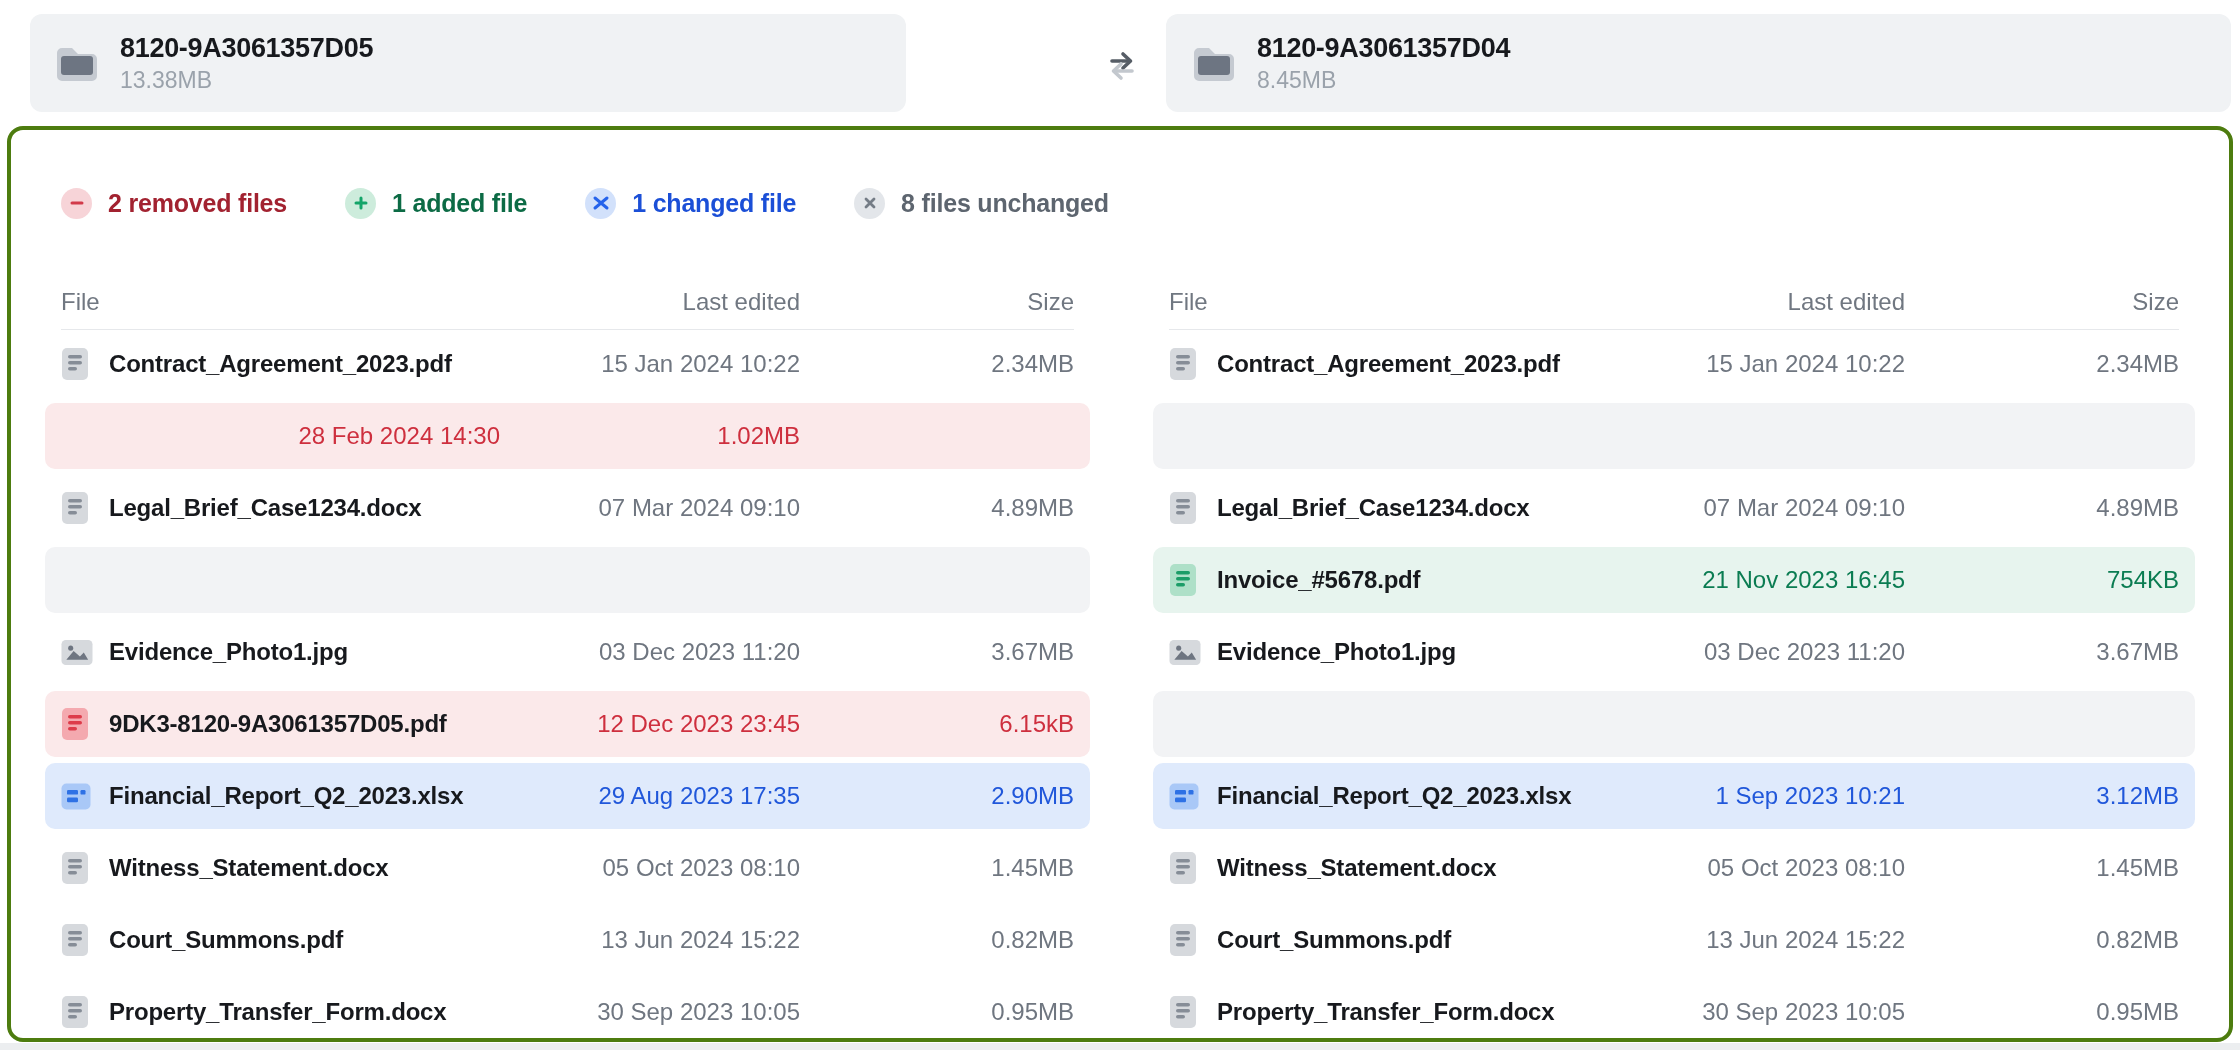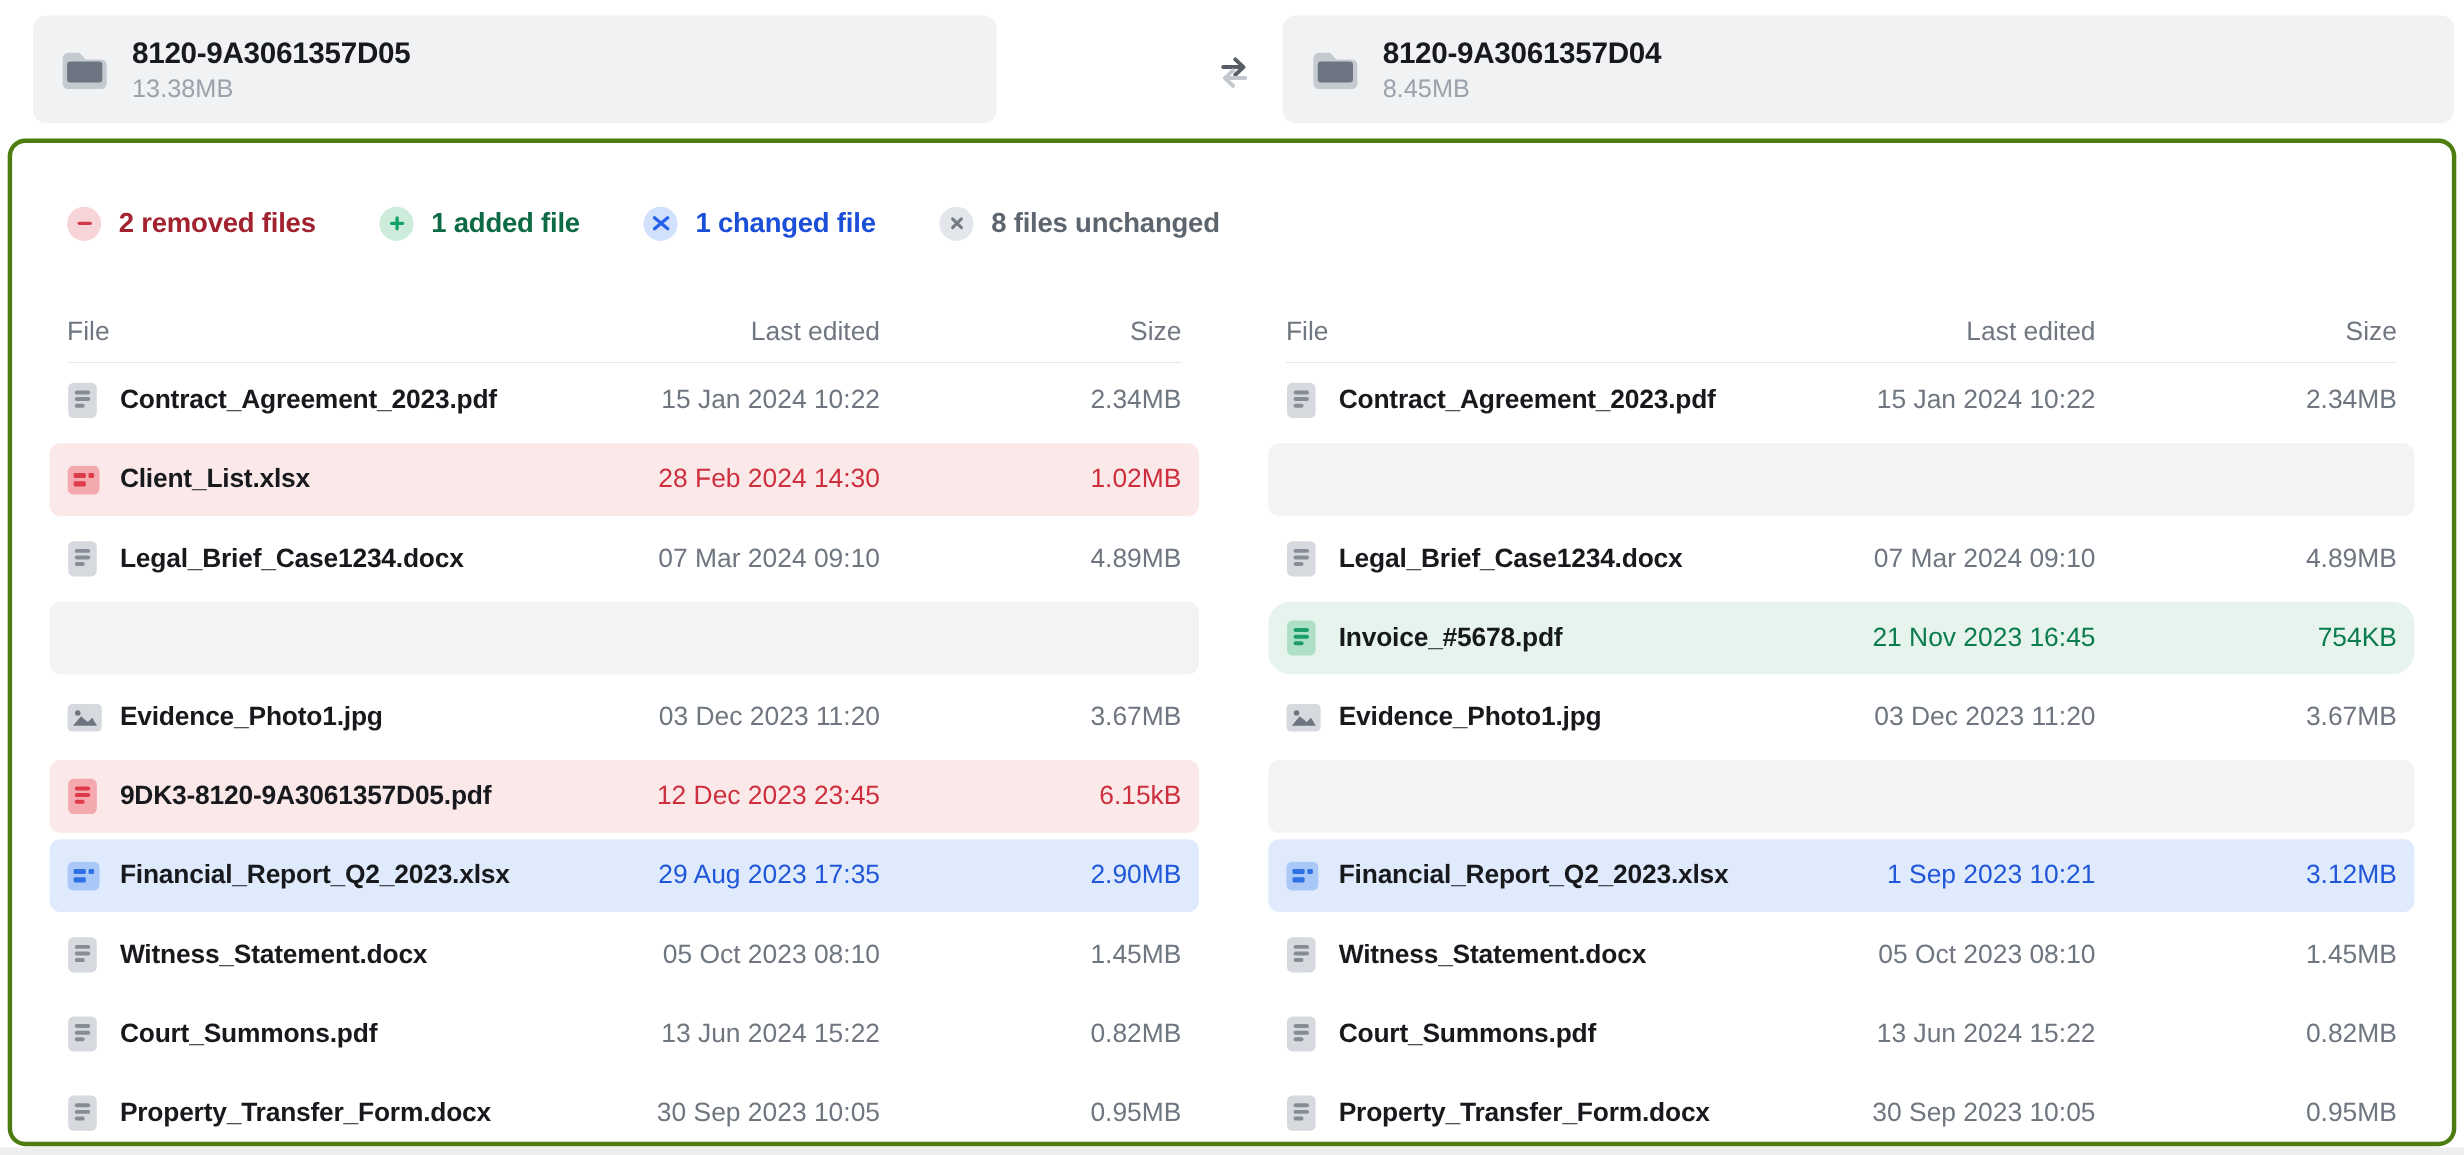--- a/index.html
+++ b/index.html
@@ -46,21 +46,21 @@
   .ftable.right { width:1014px; }
   .thead { display:grid; grid-template-columns:1fr 300px 274px; height:30px;
     align-items:center; }
   .th { font-size:24px; color:#707781; }
   .th.c-date, .th.c-size { text-align:right; }
   .tdivider { border-bottom:1px solid #e6e8eb; margin-top:12px; margin-bottom:1px; }
   .rows { margin-top:0; }
   .row { height:66px; margin:0 -16px 6px; padding:0 16px; border-radius:10px;
     display:grid; grid-template-columns:1fr 300px 274px; align-items:center; }
   .row.removed     { background:#fbe9ea; }
-  .row.added       { background:#e7f4ee;border-radius:20px; }
+  .row.added       { background:#e7f4ee; }
   .row.changed     { background:#dfeafc; }
   .row.placeholder { background:#f2f3f5; }
   .fcell { display:flex; align-items:center; gap:16px; min-width:0; }
   .ficon { width:32px; height:34px; display:flex; align-items:center; flex:0 0 32px; }
   .fname { font-size:24px; font-weight:700; color:#17191d; letter-spacing:-0.2px;
     white-space:nowrap; }
   .fdate, .fsize { font-size:24px; color:#6f7680; text-align:right; white-space:nowrap; }
   .row.removed .fdate, .row.removed .fsize { color:#ce2f3e; }
   .row.added   .fdate, .row.added   .fsize { color:#0b7c52; }
   .row.changed .fdate, .row.changed .fsize { color:#2057da; }
@@ -164,31 +164,20 @@
     <rect x="7" y="14" width="14" height="3.6" rx="1.8" fill="#868d97"></rect>
     <rect x="7" y="20" width="9" height="3.6" rx="1.8" fill="#868d97"></rect>
   </svg>
               </span>
               <span class="fname">Contract_Agreement_2023.pdf</span>
             </span>
             <span class="fdate">15 Jan 2024 10:22</span>
             <span class="fsize">2.34MB</span>
           </div>
           <div class="row removed">
-            <span class="fcell">
-              <span class="ficon">
-                <svg width="30" height="27" viewBox="0 0 30 27">
-    <rect x="0.5" y="0.5" width="29" height="26" rx="5" fill="#f4a9af"></rect>
-    <rect x="6" y="7" width="11" height="4.6" rx="1.2" fill="#dd3b4a"></rect>
-    <rect x="19.5" y="7" width="5" height="4.6" rx="1.2" fill="#dd3b4a"></rect>
-    <rect x="6" y="14.6" width="11" height="4.6" rx="1.2" fill="#dd3b4a"></rect>
-  </svg>
-              </span>
-              <span class="fname">Client_List.xlsx</span>
-            </span>
             <span class="fdate">28 Feb 2024 14:30</span>
             <span class="fsize">1.02MB</span>
           </div>
           <div class="row unchanged">
             <span class="fcell">
               <span class="ficon">
                 <svg width="28" height="34" viewBox="0 0 28 34">
     <rect x="1" y="1" width="26" height="32" rx="5" fill="#d6d9dd"></rect>
     <rect x="7" y="8" width="14" height="3.6" rx="1.8" fill="#868d97"></rect>
     <rect x="7" y="14" width="14" height="3.6" rx="1.8" fill="#868d97"></rect>

